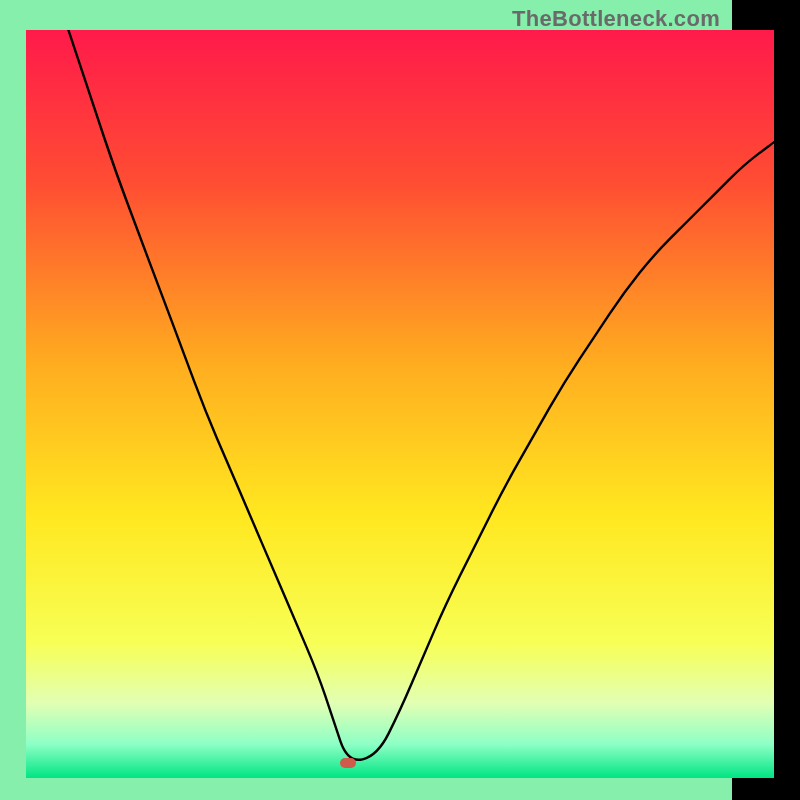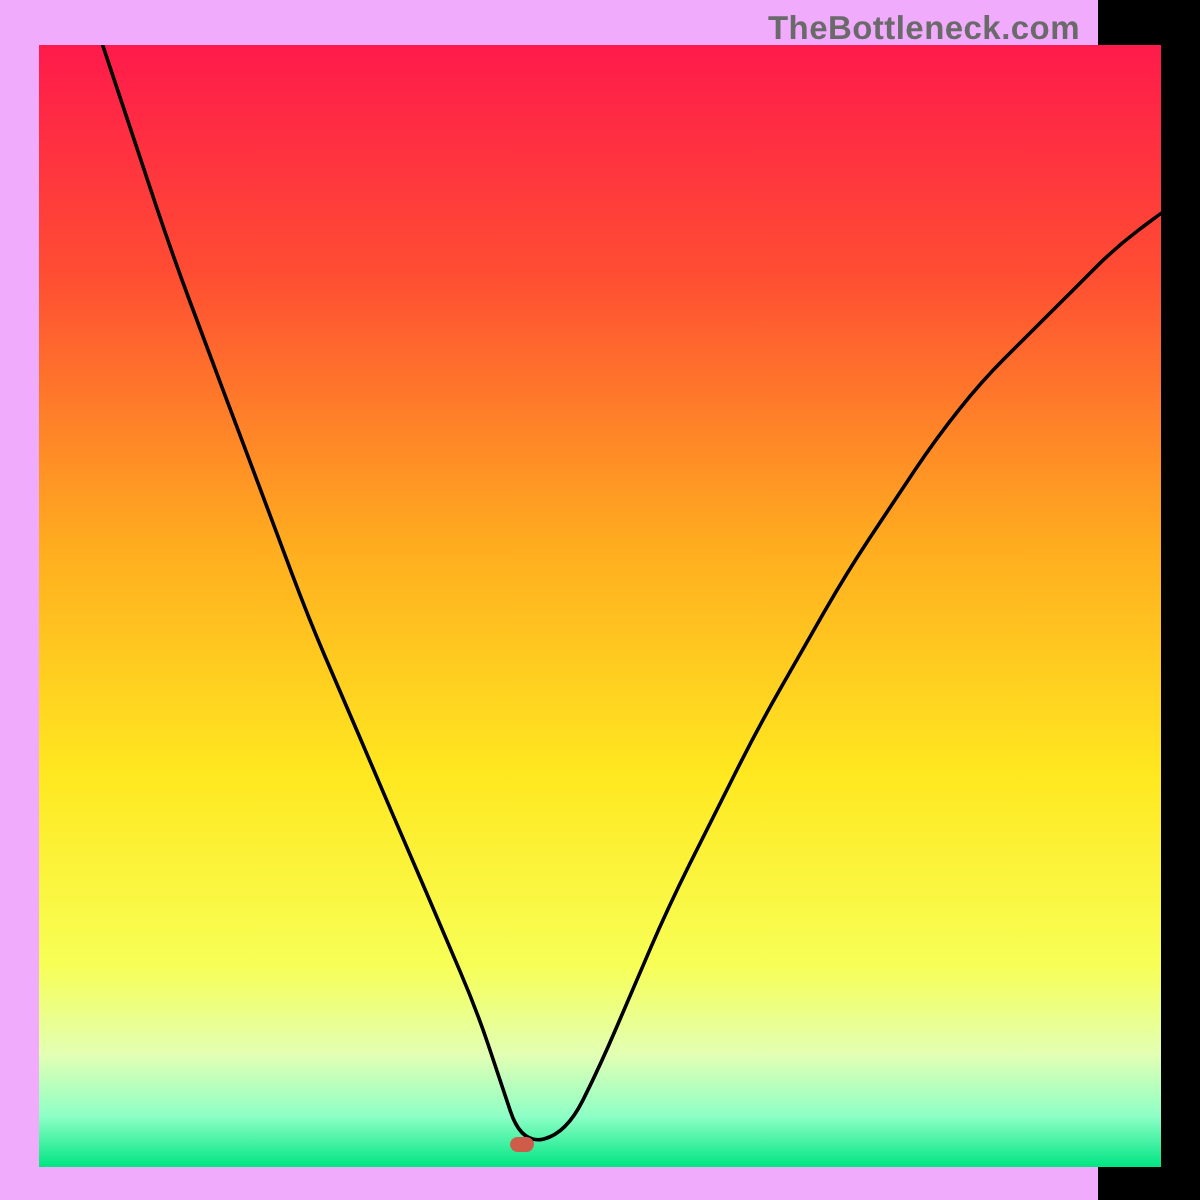--- a/index.html
+++ b/index.html
@@ -8,21 +8,21 @@
     width: 800px;
     height: 800px;
     background: #000;
     font-family: Arial, Helvetica, sans-serif;
     overflow: hidden;
   }
   .frame {
     position: relative;
     width: 732px;
     height: 800px;
-    background: #f0abfc;
+    background: #86efac;
   }
   .watermark {
     position: absolute;
     top: 6px;
     right: 12px;
     color: #6a6a6a;
     font-size: 22px;
     font-weight: 600;
     letter-spacing: 0.3px;
     z-index: 5;

